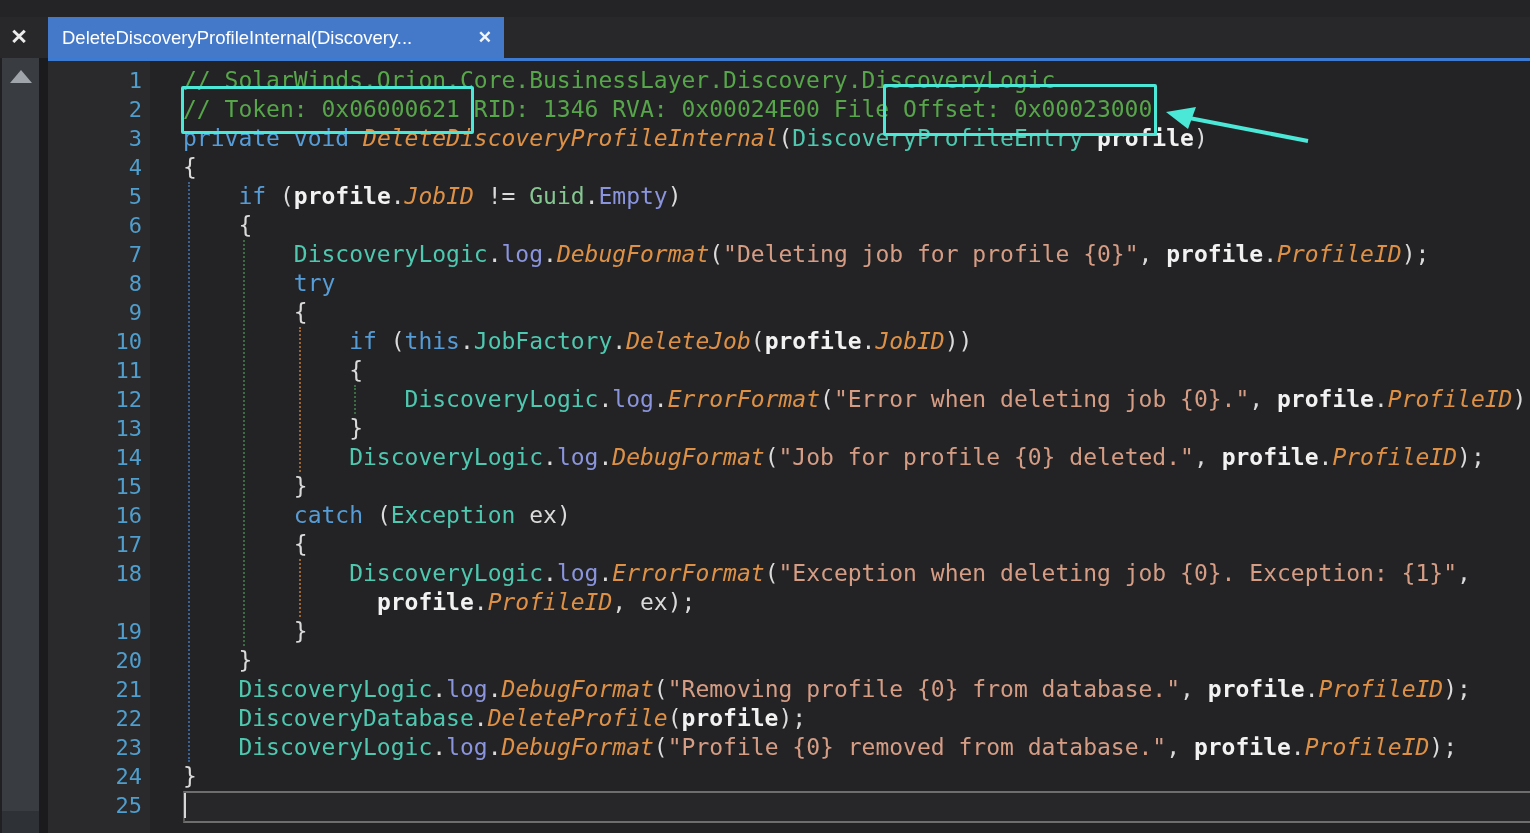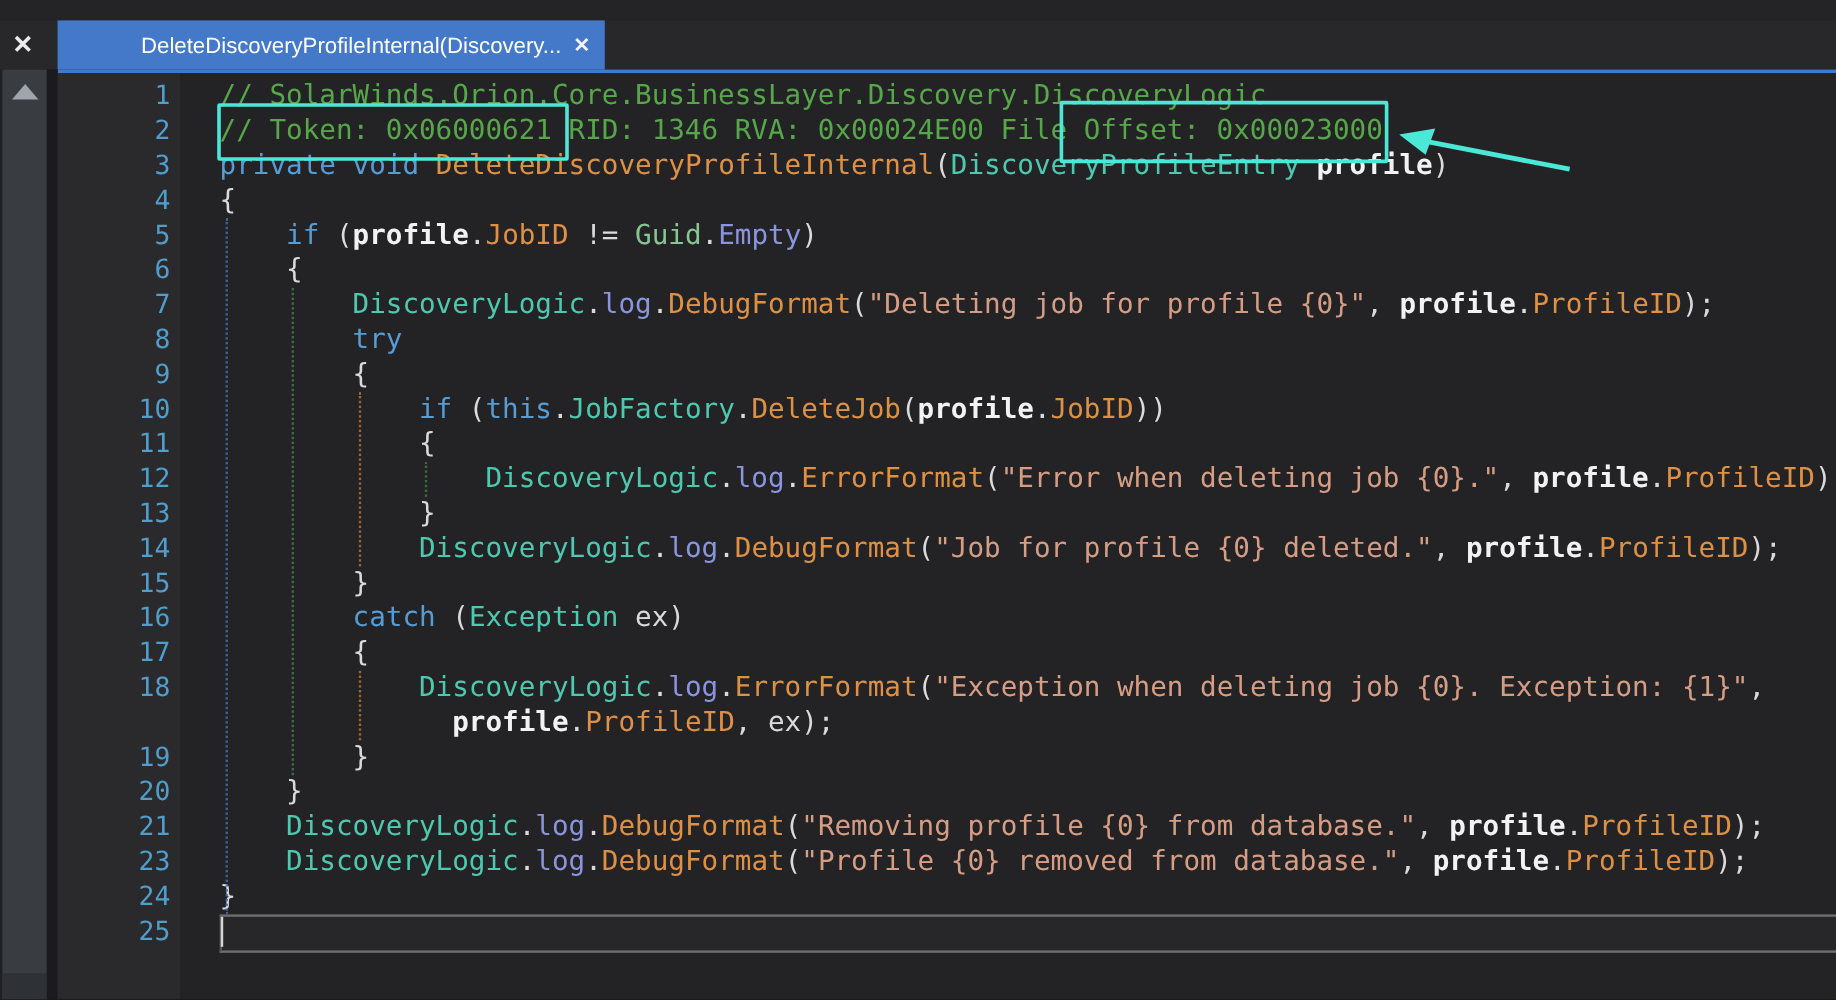--- a/index.html
+++ b/index.html
@@ -12,21 +12,21 @@
   .topbar { position:absolute; left:0; top:0; width:1530px; height:17px; background:#242427; }
   .tabrow { position:absolute; left:0; top:17px; width:1530px; height:41px; background:#28282b; }
   .pane-close {
     position:absolute; left:4px; top:4px; width:30px; height:32px;
     color:#ececec; font-family:"Liberation Sans",sans-serif; font-size:21px; font-weight:bold;
     display:flex; align-items:center; justify-content:center; cursor:default;
   }
   .tab {
     position:absolute; left:48px; top:0; height:41px; width:456px; background:#4478c8;
     display:flex; align-items:center; color:#ffffff;
-    font-family:"Liberation Sans",sans-serif; font-size:18.5px; padding:0 12px 0 14px;text-align:right;
+    font-family:"Liberation Sans",sans-serif; font-size:18.5px; padding:0 12px 0 14px;
   }
   .tab .tab-title { flex:1; white-space:nowrap; overflow:hidden; }
   .tab .tab-x { font-size:17px; font-weight:bold; margin-left:10px; color:#f2f5fa; }
   .tab-underline { position:absolute; left:48px; top:58px; width:1482px; height:3px; background:#3d7ad2; }
   
   .scrollcol { position:absolute; left:0; top:58px; width:48px; height:775px; background:#202023; }
   .scrolltrack { position:absolute; left:2px; top:0; width:37px; height:775px; background:#393d42; }
   .scroll-up { position:absolute; left:8px; top:12px; width:0; height:0;
     border-left:11px solid transparent; border-right:11px solid transparent; border-bottom:13px solid #a0a5ab; }
   .scroll-bottom { position:absolute; left:0; bottom:0; width:37px; height:22px; background:#2e3237; }
@@ -40,21 +40,21 @@
   .row { display:flex; height:29px; line-height:29px; white-space:pre; }
   .gutter-num {
     width:102px; flex:0 0 102px; text-align:right; padding-right:8px;
     color:#4f9ecd; font-size:22px;
   }
   .code-cell { flex:1; padding-left:33px; font-size:23px; color:#dadada; position:relative; overflow:visible; }
   .tok-cm { color:#57a64a; }
   .tok-kw { color:#569cd6; }
   .tok-ty { color:#4ec9b0; }
   .tok-st { color:#86c691; }
-  .tok-me { color:#de9145; }
+  .tok-me { color:#de9145;font-style:italic; }
   .tok-fi { color:#8a95de; }
   .tok-sr { color:#d69d85; }
   .tok-pa { color:#f2f2f2; font-weight:bold;margin-top:43px; }
   .tok-pl { color:#dadada; }
   .code-cell.current::after {
     content:""; position:absolute; left:33px; right:0; top:0; height:28px;
     border-top:2px solid #6e6e6e; border-bottom:2px solid #6e6e6e; border-left:2px solid #565656;
     background:rgba(255,255,255,0.02);
   }
   .caret { position:absolute; left:34px; top:2px; width:2px; height:25px; background:#d6d6d6; z-index:7; }
@@ -110,20 +110,21 @@
         <div class="row"><div class="gutter-num">13</div><div class="code-cell">            <span class="tok-pl">}</span></div></div>
         <div class="row"><div class="gutter-num">14</div><div class="code-cell">            <span class="tok-ty">DiscoveryLogic</span><span class="tok-pl">.</span><span class="tok-fi">log</span><span class="tok-pl">.</span><span class="tok-me">DebugFormat</span><span class="tok-pl">(</span><span class="tok-sr">"Job for profile {0} deleted."</span><span class="tok-pl">, </span><span class="tok-pa">profile</span><span class="tok-pl">.</span><span class="tok-me">ProfileID</span><span class="tok-pl">);</span></div></div>
         <div class="row"><div class="gutter-num">15</div><div class="code-cell">        <span class="tok-pl">}</span></div></div>
         <div class="row"><div class="gutter-num">16</div><div class="code-cell">        <span class="tok-kw">catch</span><span class="tok-pl"> (</span><span class="tok-ty">Exception</span><span class="tok-pl"> ex)</span></div></div>
         <div class="row"><div class="gutter-num">17</div><div class="code-cell">        <span class="tok-pl">{</span></div></div>
         <div class="row"><div class="gutter-num">18</div><div class="code-cell">            <span class="tok-ty">DiscoveryLogic</span><span class="tok-pl">.</span><span class="tok-fi">log</span><span class="tok-pl">.</span><span class="tok-me">ErrorFormat</span><span class="tok-pl">(</span><span class="tok-sr">"Exception when deleting job {0}. Exception: {1}"</span><span class="tok-pl">,</span></div></div>
         <div class="row"><div class="gutter-num"></div><div class="code-cell">              <span class="tok-pa">profile</span><span class="tok-pl">.</span><span class="tok-me">ProfileID</span><span class="tok-pl">, ex);</span></div></div>
         <div class="row"><div class="gutter-num">19</div><div class="code-cell">        <span class="tok-pl">}</span></div></div>
         <div class="row"><div class="gutter-num">20</div><div class="code-cell">    <span class="tok-pl">}</span></div></div>
         <div class="row"><div class="gutter-num">21</div><div class="code-cell">    <span class="tok-ty">DiscoveryLogic</span><span class="tok-pl">.</span><span class="tok-fi">log</span><span class="tok-pl">.</span><span class="tok-me">DebugFormat</span><span class="tok-pl">(</span><span class="tok-sr">"Removing profile {0} from database."</span><span class="tok-pl">, </span><span class="tok-pa">profile</span><span class="tok-pl">.</span><span class="tok-me">ProfileID</span><span class="tok-pl">);</span></div></div>
+        <div class="row"><div class="gutter-num">22</div><div class="code-cell">    <span class="tok-ty">DiscoveryDatabase</span><span class="tok-pl">.</span><span class="tok-me">DeleteProfile</span><span class="tok-pl">(</span><span class="tok-pa">profile</span><span class="tok-pl">);</span></div></div>
         <div class="row"><div class="gutter-num">23</div><div class="code-cell">    <span class="tok-ty">DiscoveryLogic</span><span class="tok-pl">.</span><span class="tok-fi">log</span><span class="tok-pl">.</span><span class="tok-me">DebugFormat</span><span class="tok-pl">(</span><span class="tok-sr">"Profile {0} removed from database."</span><span class="tok-pl">, </span><span class="tok-pa">profile</span><span class="tok-pl">.</span><span class="tok-me">ProfileID</span><span class="tok-pl">);</span></div></div>
         <div class="row"><div class="gutter-num">24</div><div class="code-cell"><span class="tok-pl">}</span></div></div>
         <div class="row"><div class="gutter-num">25</div><div class="code-cell current"><span class="caret"></span></div></div>
       </div>
   </div>
 
   <div class="overlay">
 
     <div class="guide g-blue" style="left:188px; top:121px; height:580px;"></div>
     <div class="guide g-green" style="left:243px; top:179px; height:406px;"></div>

